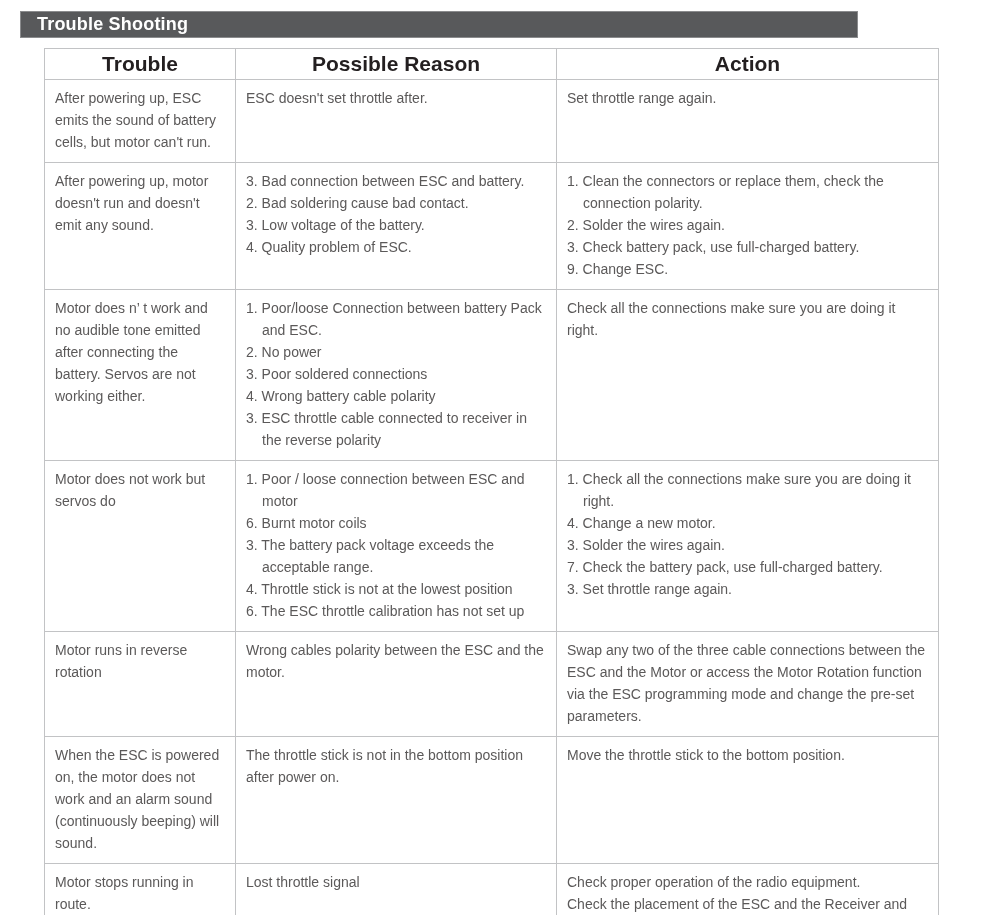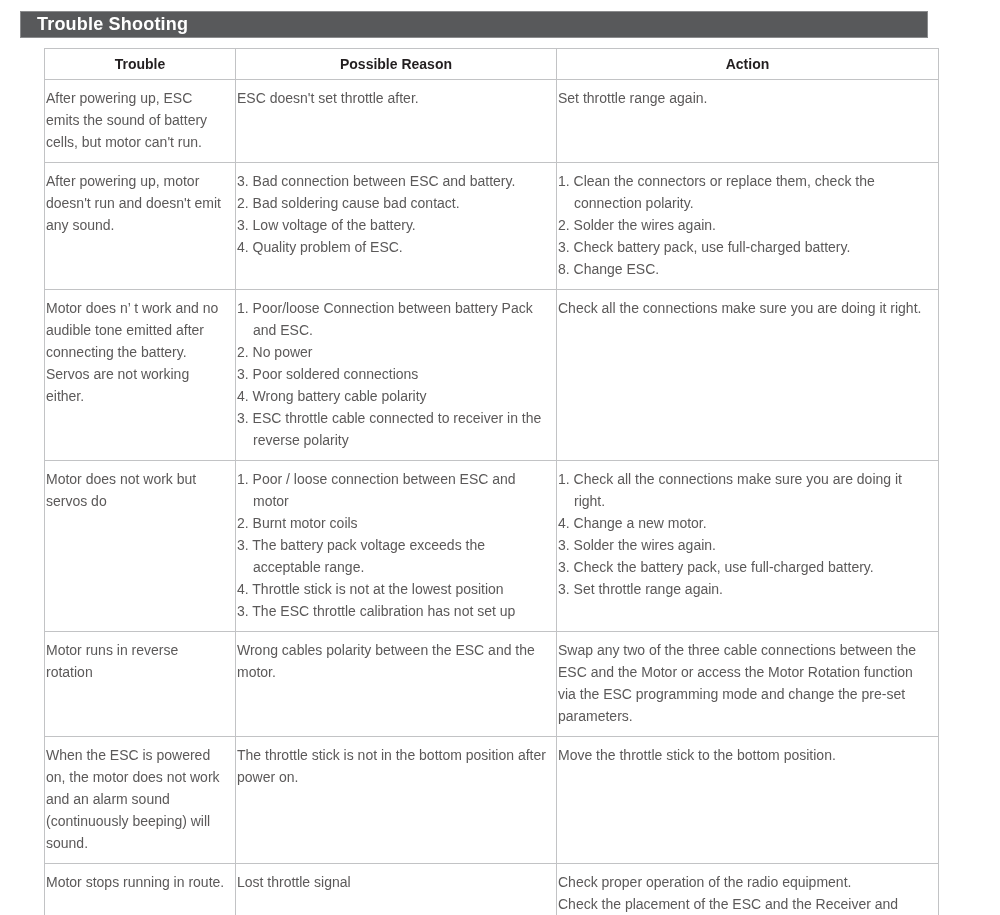--- a/index.html
+++ b/index.html
@@ -12,21 +12,21 @@
     position: relative;
     width: 1000px;
     height: 915px;
     background: #ffffff;
     overflow: hidden;
   }
   .title-bar {
     position: absolute;
     left: 20px;
     top: 11px;
-    width: 908px;
+    width: 838px;
     height: 27px;
     background: #58595b;
     border: 1px solid #8a8b8d;
     box-sizing: border-box;
     display: flex;
     align-items: center;
   }
   .title-bar .title-text {
     color: #ffffff;
     font-size: 18px;
@@ -42,30 +42,30 @@
     border-collapse: collapse;
     table-layout: fixed;
   }
   table.ts-table col.c1 { width: 191px; }
   table.ts-table col.c2 { width: 321px; }
   table.ts-table col.c3 { width: 382px; }
   table.ts-table th {
     border: 1px solid #c2c3c5;
     background: #ffffff;
     color: #231f20;
-    font-size: 14px;
+    font-size: 21px;
     font-weight: bold;
     text-align: center;
     height: 28px;
     padding: 1px 4px;
   }
   table.ts-table td {
     border: 1px solid #c2c3c5;
     vertical-align: top;
-    padding: 7px 10px 9px 1px;
+    padding: 7px 10px 9px 10px;
     color: #5b5959;
     font-size: 14px;
     line-height: 22px;
   }
   .item { margin: 0; }
   .item.num {
     padding-left: 16px;
     text-indent: -16px;
   }
 </style>
@@ -110,21 +110,21 @@
           <td>
             <div class="item num">3. Bad connection between ESC and battery.</div>
             <div class="item num">2. Bad soldering cause bad contact.</div>
             <div class="item num">3. Low voltage of the battery.</div>
             <div class="item num">4. Quality problem of ESC.</div>
           </td>
           <td>
             <div class="item num">1. Clean the connectors or replace them, check the connection polarity.</div>
             <div class="item num">2. Solder the wires again.</div>
             <div class="item num">3. Check battery pack, use full-charged battery.</div>
-            <div class="item num">8. Change ESC.</div>
+            <div class="item num">9. Change ESC.</div>
           </td>
         </tr>
         <tr>
           <td>
             <div class="item para">Motor does n’ t work and no audible tone emitted after connecting the battery. Servos are not working either.</div>
           </td>
           <td>
             <div class="item num">1. Poor/loose Connection between battery Pack and ESC.</div>
             <div class="item num">2. No power</div>
             <div class="item num">3. Poor soldered connections</div>
@@ -134,30 +134,30 @@
           <td>
             <div class="item para">Check all the connections make sure you are doing it right.</div>
           </td>
         </tr>
         <tr>
           <td>
             <div class="item para">Motor does not work but servos do</div>
           </td>
           <td>
             <div class="item num">1. Poor / loose connection between ESC and motor</div>
-            <div class="item num">2. Burnt motor coils</div>
+            <div class="item num">6. Burnt motor coils</div>
             <div class="item num">3. The battery pack voltage exceeds the acceptable range.</div>
             <div class="item num">4. Throttle stick is not at the lowest position</div>
-            <div class="item num">3. The ESC throttle calibration has not set up</div>
+            <div class="item num">6. The ESC throttle calibration has not set up</div>
           </td>
           <td>
             <div class="item num">1. Check all the connections make sure you are doing it right.</div>
             <div class="item num">4. Change a new motor.</div>
             <div class="item num">3. Solder the wires again.</div>
-            <div class="item num">3. Check the battery pack, use full-charged battery.</div>
+            <div class="item num">7. Check the battery pack, use full-charged battery.</div>
             <div class="item num">3. Set throttle range again.</div>
           </td>
         </tr>
         <tr>
           <td>
             <div class="item para">Motor runs in reverse rotation</div>
           </td>
           <td>
             <div class="item para">Wrong cables polarity between the ESC and the motor.</div>
           </td>

